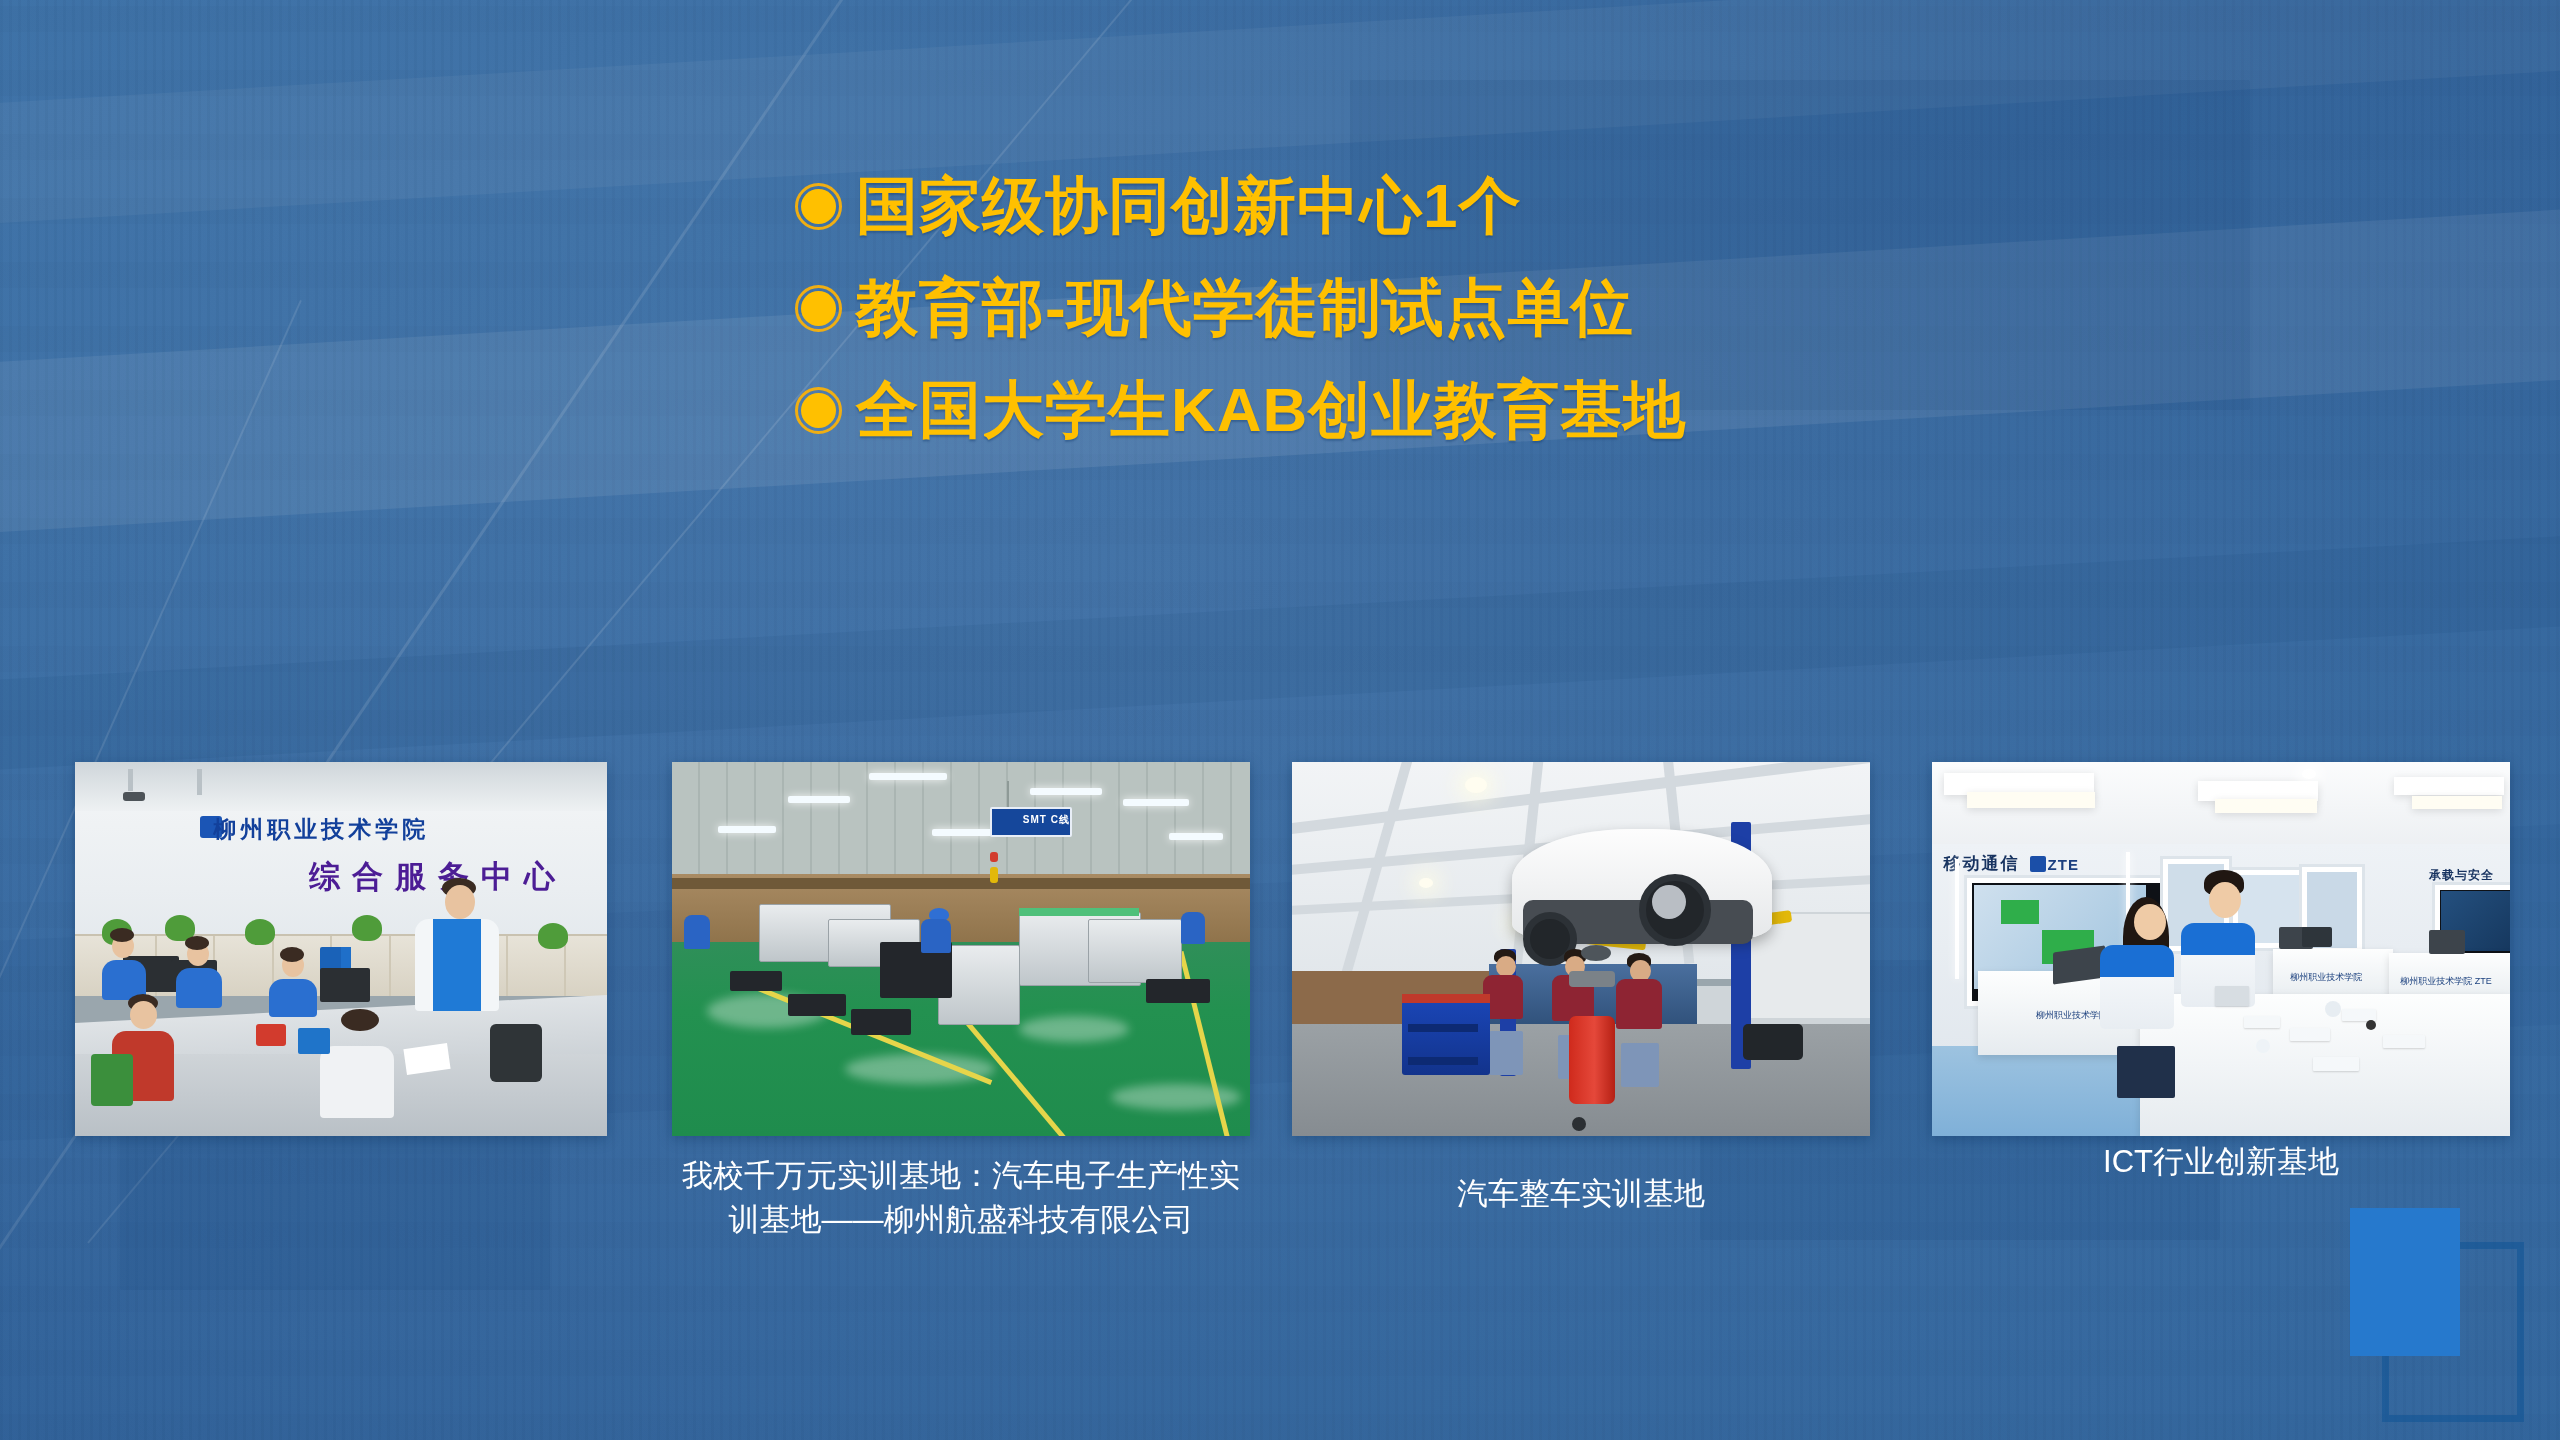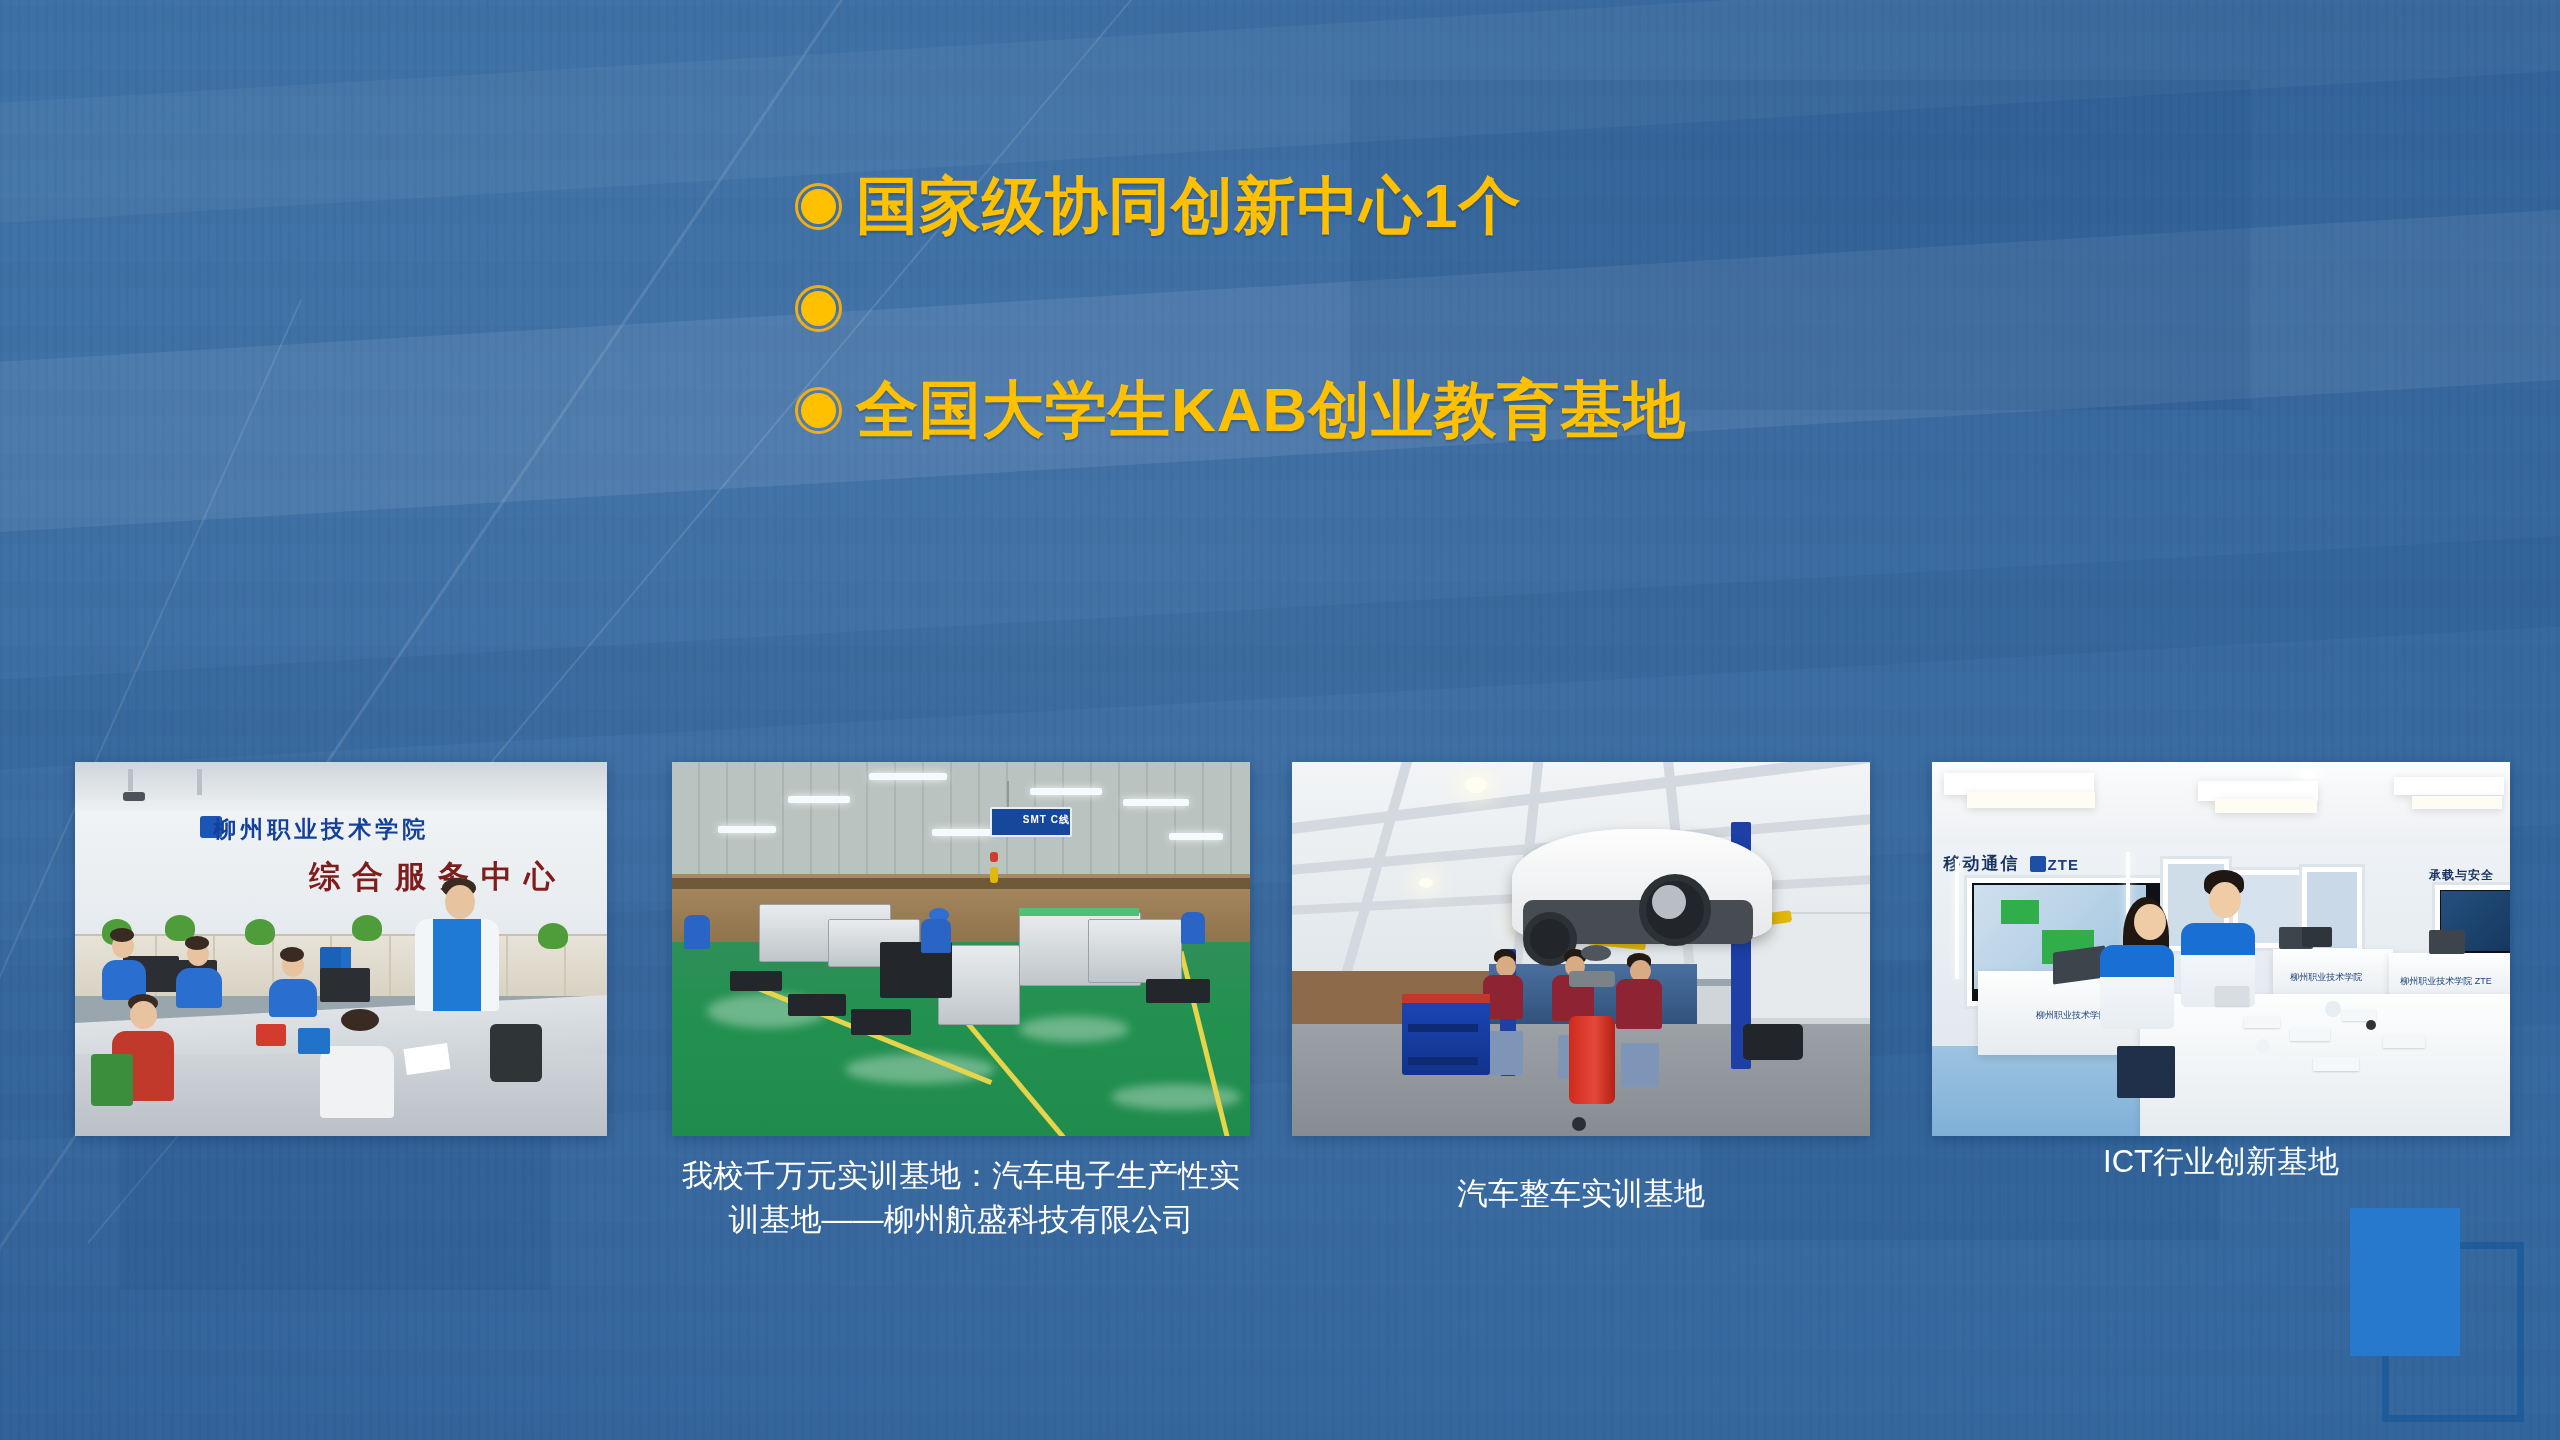--- a/index.html
+++ b/index.html
@@ -102,21 +102,21 @@
   #cap3{top:410px;}
   #cap4{top:378px;}
 
   
   .p1 .wall{position:absolute;left:0;top:0;width:100%;height:62%;
     background:linear-gradient(180deg,#f4f6f7 0%,#eaeef1 55%,#dfe5ea 100%);}
   .p1 .ceil{position:absolute;left:0;top:0;width:100%;height:13%;
     background:linear-gradient(180deg,#cfd6da,#eef1f3);}
   .p1 .sign1{position:absolute;left:26%;top:14%;color:#12409b;font-size:23px;
     font-weight:bold;letter-spacing:4px;white-space:nowrap;}
-  .p1 .sign2{position:absolute;left:44%;top:25%;color:#7f1d1d;font-size:31px;
+  .p1 .sign2{position:absolute;left:44%;top:25%;color:#4c1d95;font-size:31px;
     font-weight:bold;letter-spacing:12px;white-space:nowrap;}
   .p1 .logo{position:absolute;left:23.5%;top:14.5%;width:22px;height:22px;
     background:#1b55b5;border-radius:3px;}
   .p1 .shelfrow{position:absolute;left:0;top:46%;width:100%;height:16%;
     background:linear-gradient(180deg,#e7e3d8,#d8d2c3);border-top:2px solid #c9c2b0;}
   .p1 .shelfcell{position:absolute;top:0;height:100%;width:11%;
     border-right:2px solid #cfc8b6;}
   .p1 .counter{position:absolute;left:-4%;top:66%;width:108%;height:20%;
     background:linear-gradient(180deg,#dfe3e6,#c8ced3);transform:rotate(-3deg);}
   .p1 .floor{position:absolute;left:0;bottom:0;width:100%;height:22%;
@@ -230,20 +230,21 @@
           <span class="dot"></span>
       </span>
       <span class="hl-text">国家级协同创新中心1个</span>
     </div>
 
     <div class="hl-row">
       <span class="bullet">
         <span class="ring"></span>
           <span class="dot"></span>
       </span>
+      <span class="hl-text">教育部-现代学徒制试点单位</span>
     </div>
 
     <div class="hl-row">
       <span class="bullet">
         <span class="ring"></span>
           <span class="dot"></span>
       </span>
       <span class="hl-text">全国大学生KAB创业教育基地</span>
     </div>
 

